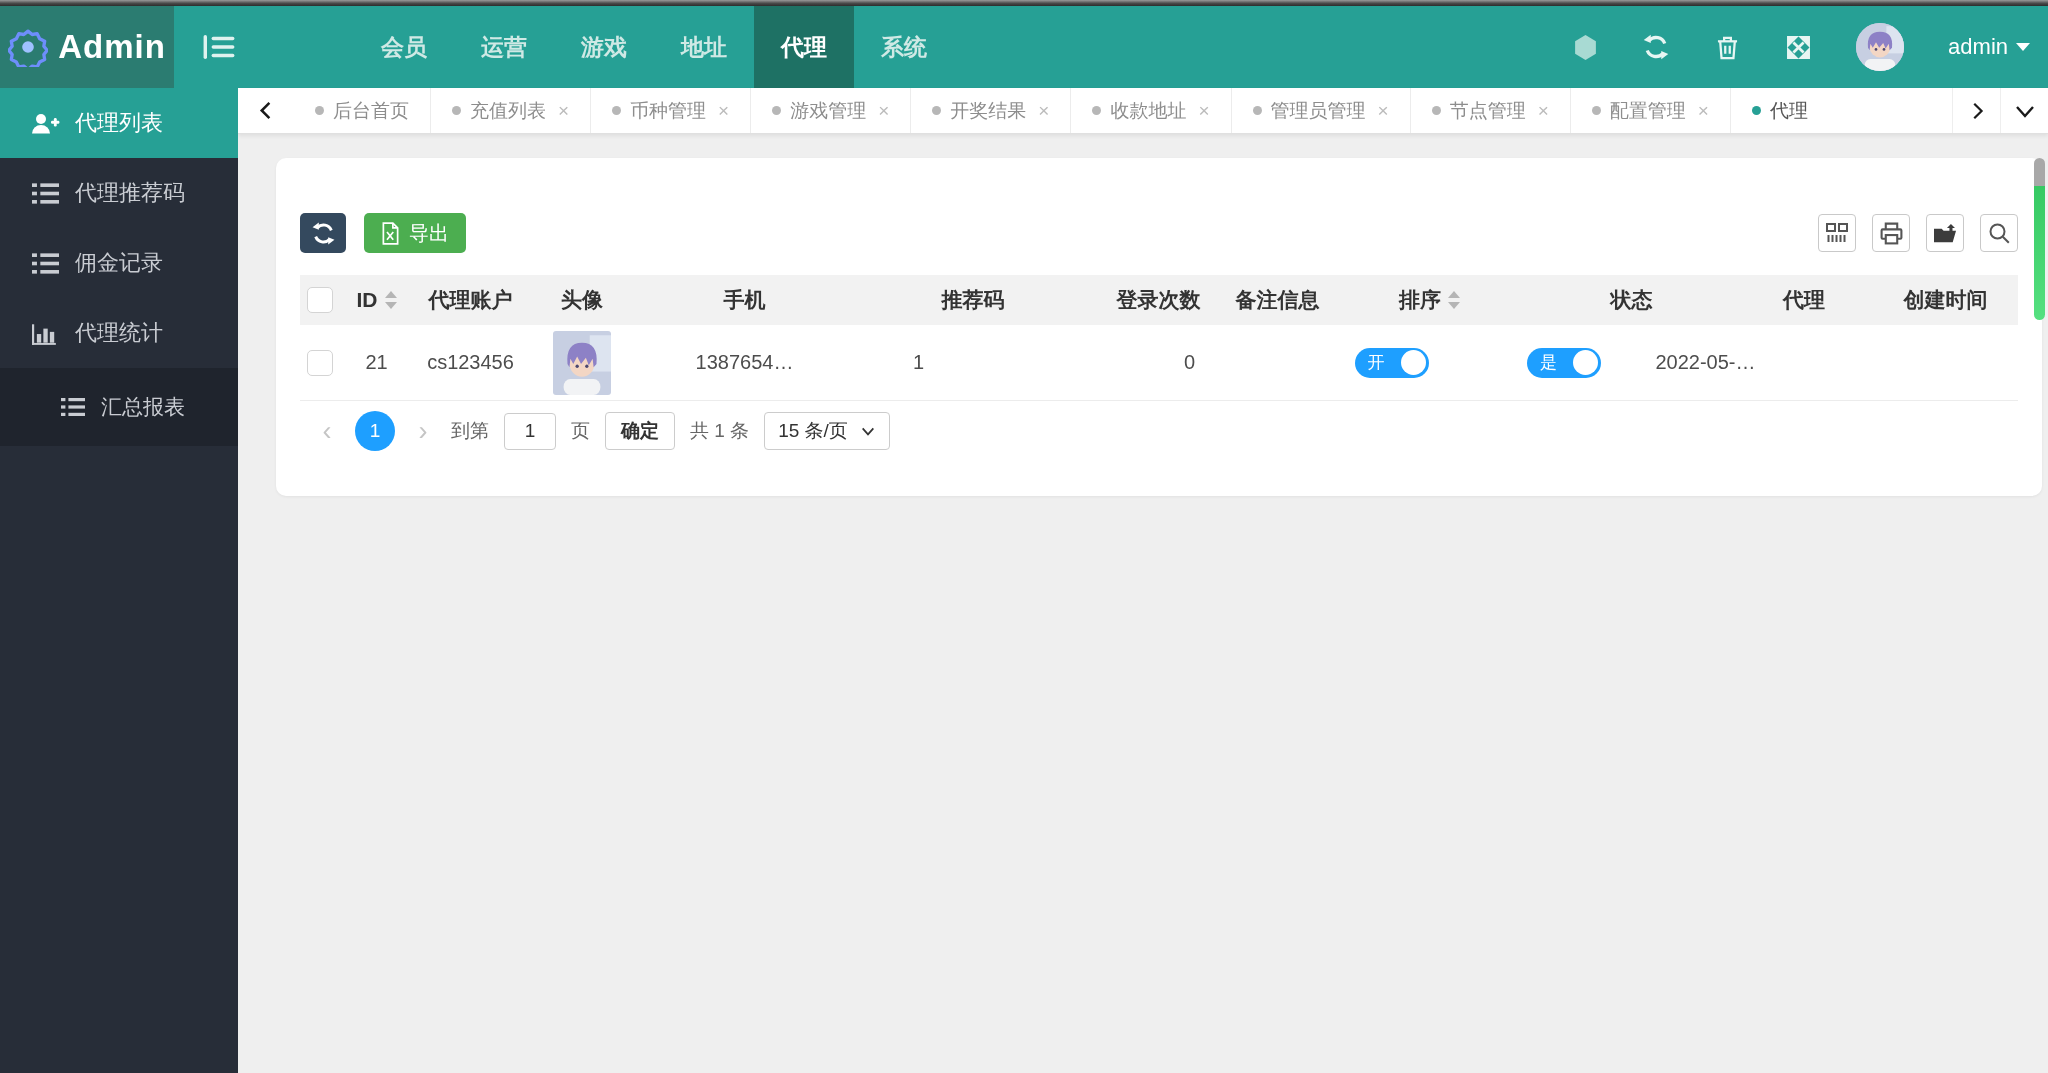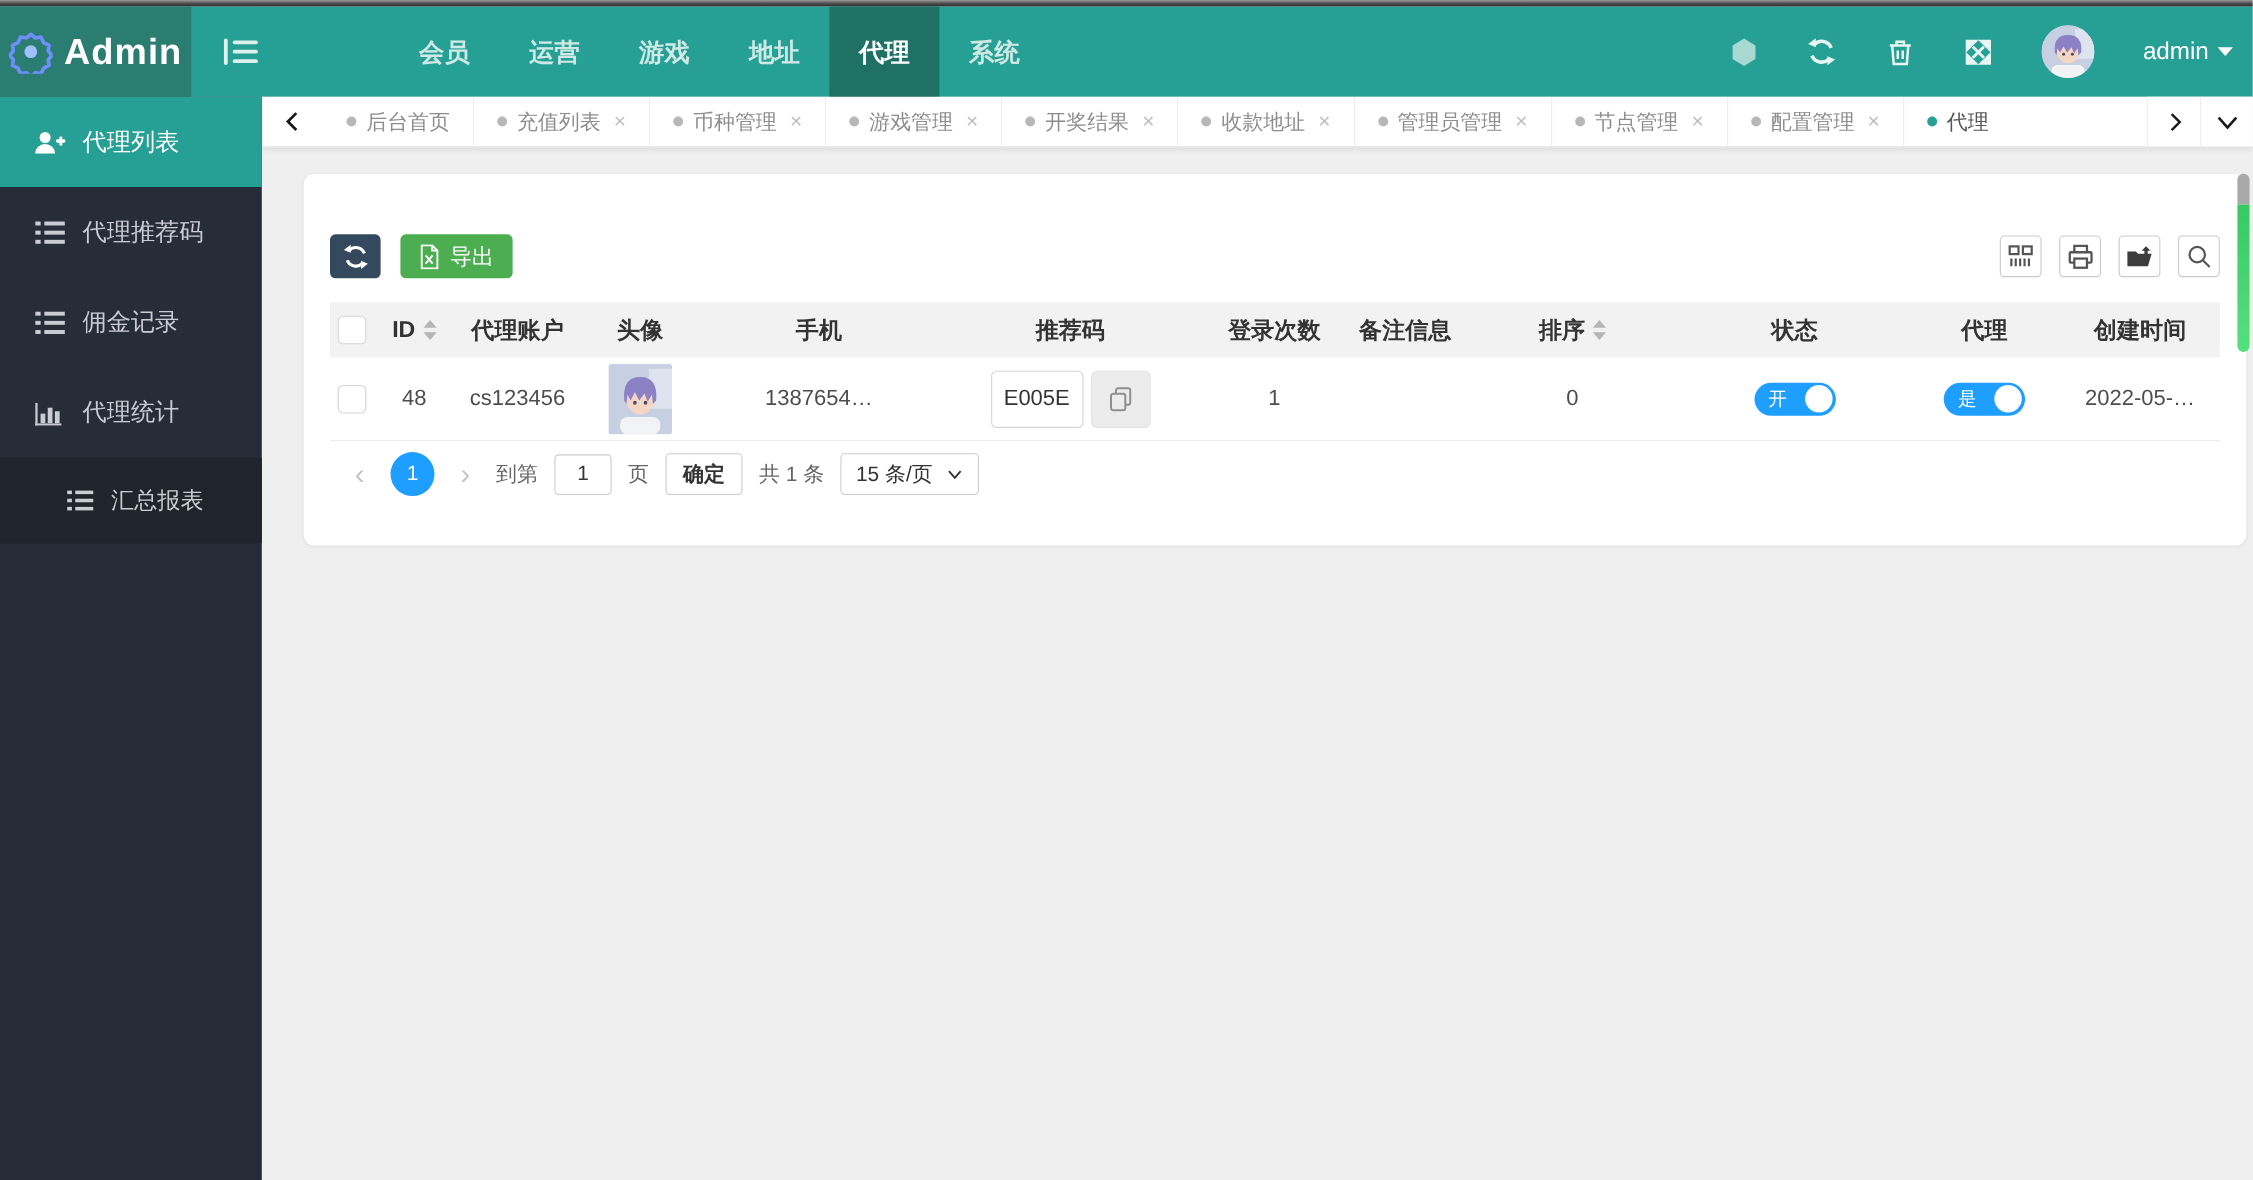--- a/index.html
+++ b/index.html
@@ -47,21 +47,21 @@
   .tab.active { color:#555; }
   .tab.active .dot { background:#26a095; }
   .tab.tab-cut { width:104px; overflow:hidden; border-right:none; }
   .tab-controls { margin-left:auto; display:flex; flex:none; }
   .tab-ctrl { width:48px; display:flex; align-items:center; justify-content:center;
     border-left:1px solid #eee; background:#fff; cursor:pointer; }
 
   
   #sidebar { position:absolute; top:88px; left:0; width:238px; height:985px;
     background:#272d38; }
-  .side-item { height:82px; display:flex; align-items:center; padding-left:30px;
+  .side-item { height:70px; display:flex; align-items:center; padding-left:30px;
     gap:15px; color:#c9ccd2; font-size:22px; cursor:pointer; }
   .side-item.active { background:#26a095; color:#fff; }
   .side-icon { width:30px; display:flex; justify-content:center; flex:none; }
   .submenu { background:#1f242d; padding:10px 0; }
   .sub-item { height:58px; display:flex; align-items:center; padding-left:58px;
     gap:13px; color:#c9ccd2; font-size:21px; cursor:pointer; }
 
   
   #card { position:absolute; left:276px; top:158px; width:1766px; height:338px;
     background:#fff; border-radius:10px; box-shadow:0 1px 3px rgba(0,0,0,.06);
@@ -489,54 +489,41 @@
       <div class="th c11">
           <span>创建时间</span>
         </div>
     </div>
 
     <div class="trow">
       <div class="td c0">
           <span class="cb"></span>
         </div>
       <div class="td c1">
-          <span>48</span>
+          <span>21</span>
         </div>
       <div class="td c2">
           <span>cs123456</span>
         </div>
       <div class="td c3">
         <span class="row-avatar">
           <svg viewBox="0 0 60 60" width="58" height="64" preserveAspectRatio="none">
             <rect width="60" height="60" fill="#c7cfe2"></rect>
             <rect x="38" y="4" width="22" height="34" fill="#dde4f0"></rect>
             <rect x="11" y="45" width="38" height="15" rx="7" fill="#f2f3f5"></rect>
             <circle cx="30" cy="30" r="13" fill="#f3d6c4"></circle>
             <path d="M15 31 q-2-20 15-20 q17 0 15 20 l-3 3 -1-8 -4 6 -3-7 -5 6 -4-7 -4 7 -3-5 -1 8z" fill="#8d81c6"></path>
             <circle cx="25" cy="33" r="1.7" fill="#4b4870"></circle>
             <circle cx="35" cy="33" r="1.7" fill="#4b4870"></circle>
           </svg>
         </span>
       </div>
       <div class="td c4">
           <span>1387654…</span>
         </div>
-      <div class="td c5">
-        <input class="code-input" value="E005E" style="">
-        <span class="copy-btn">
-          <span style="display:flex">
-            <svg viewBox="0 0 22 24" width="22" height="24">
-              <g fill="#ececec" stroke="#8f8f8f" stroke-width="1.8">
-                <rect x="6.5" y="2" width="13" height="15" rx="2"></rect>
-                <rect x="2" y="7" width="13" height="15" rx="2"></rect>
-              </g>
-            </svg>
-          </span>
-        </span>
-      </div>
       <div class="td c6">
           <span>1</span>
         </div>
       <div class="td c7">
           <span></span>
         </div>
       <div class="td c8">
           <span>0</span>
         </div>
       <div class="td c9">

